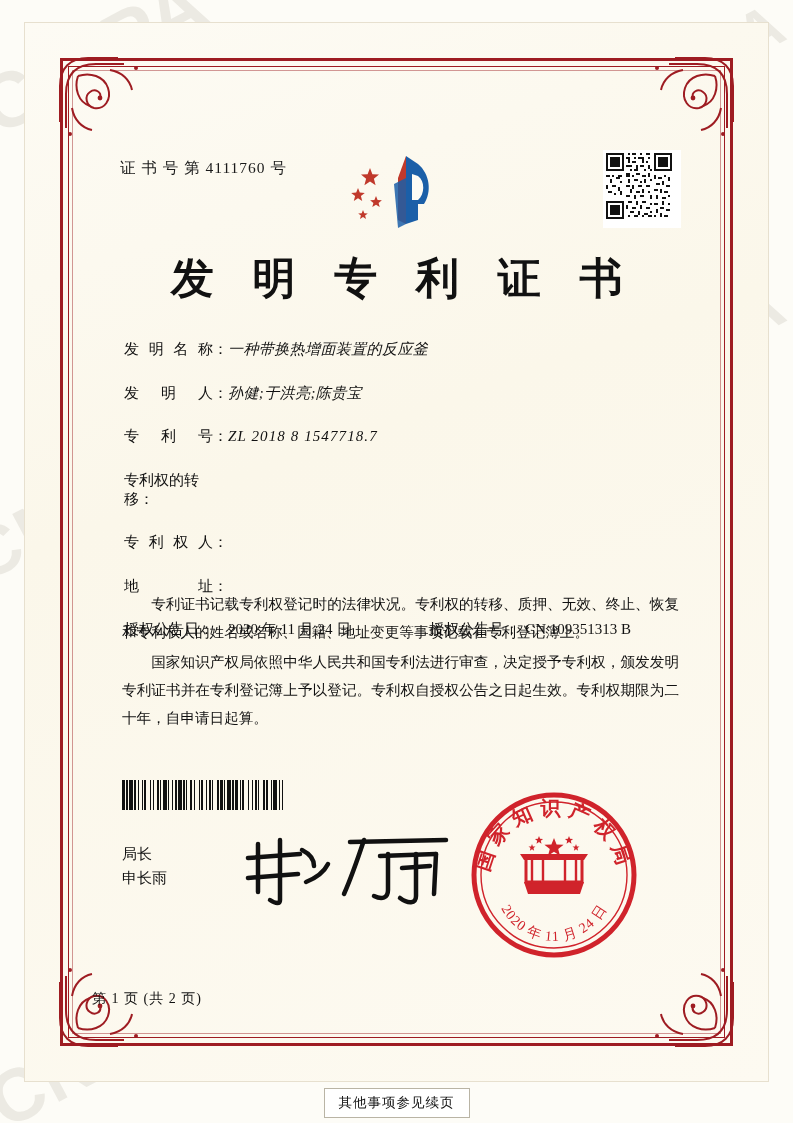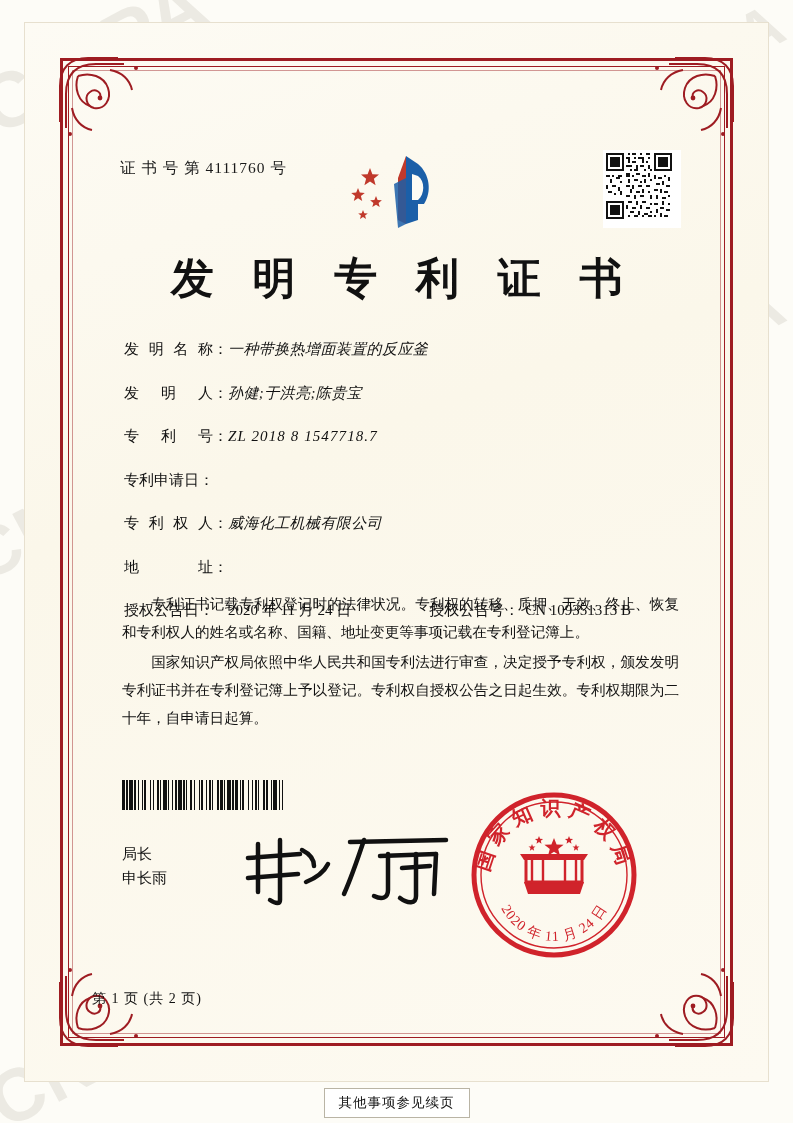--- a/index.html
+++ b/index.html
@@ -512,31 +512,30 @@
       <div class="field-row">
         <span class="f-label">
           <span>专</span>
             <span>利</span>
             <span>号：</span>
         </span>
         <span class="f-value spaced">ZL 2018 8 1547718.7</span>
       </div>
 
       <div class="field-row">
-        <span class="f-label compact">专利申请日：</span>
+        <span class="f-label compact">专利权的转移：</span>
       </div>
 
       <div class="field-row">
         <span class="f-label">
           <span>专</span>
             <span>利</span>
             <span>权</span>
             <span>人：</span>
         </span>
-        <span class="f-value">威海化工机械有限公司</span>
       </div>
 
       <div class="field-row">
         <span class="f-label">
           <span>地</span>
             <span style="padding-left:24px">址：</span>
         </span>
       </div>
 
       <div class="field-row">

